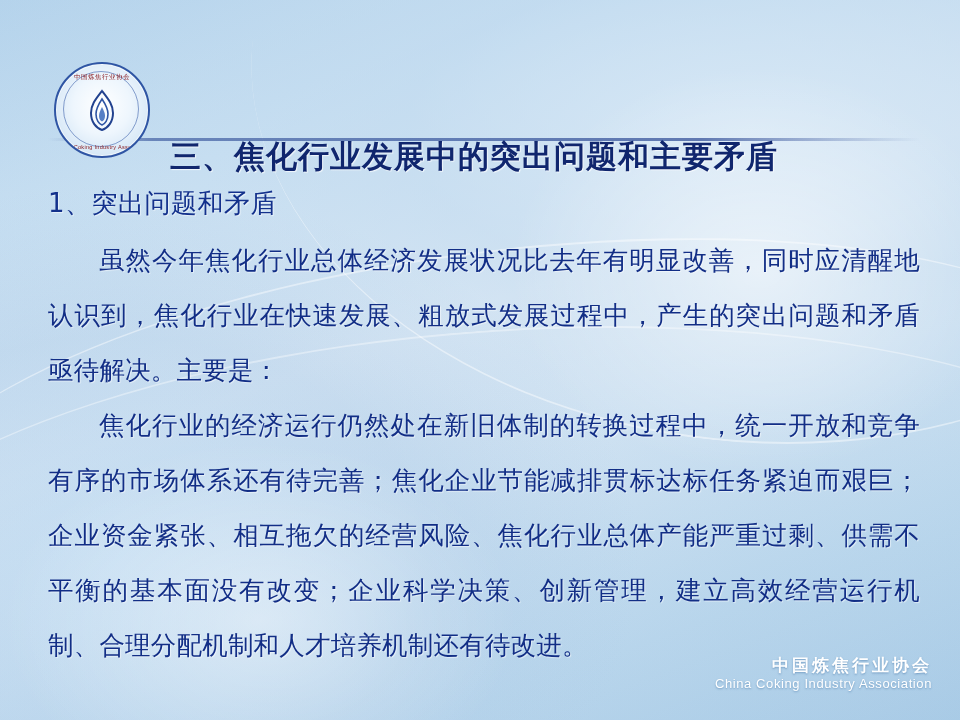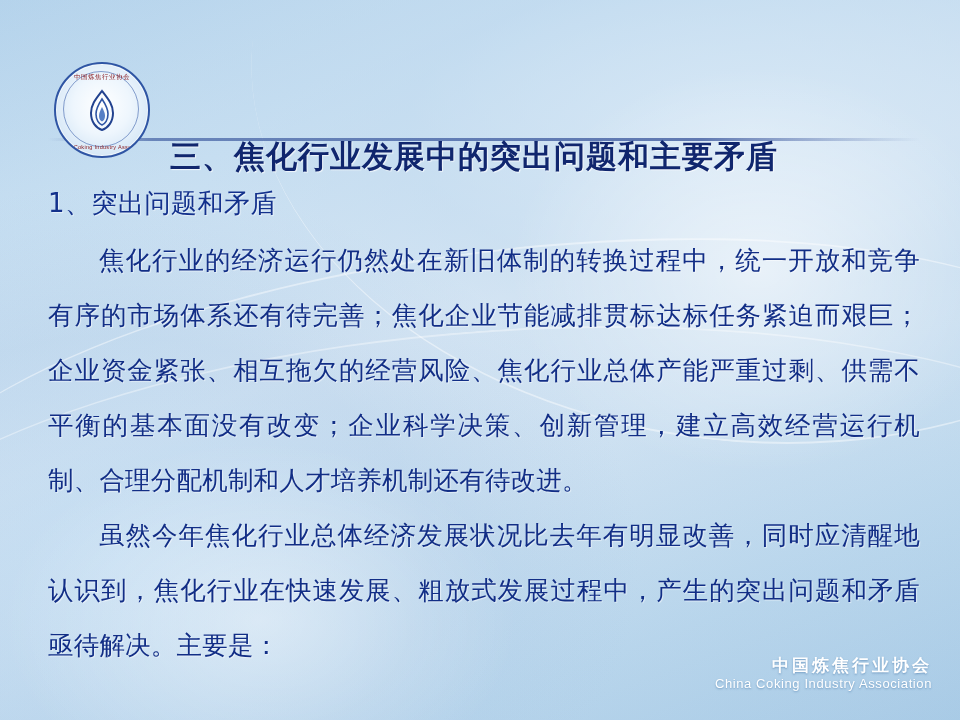--- a/index.html
+++ b/index.html
@@ -223,22 +223,22 @@
     <svg class="flame" viewBox="0 0 40 46">
       <path d="M20 3 C13 12, 9 17, 9 25 C9 34, 14 40, 20 42 C26 40, 31 34, 31 25 C31 17, 27 12, 20 3 Z" fill="none" stroke="#22428f" stroke-width="2"></path>
       <path d="M20 11 C16 17, 14 21, 14 26 C14 32, 17 36, 20 37 C23 36, 26 32, 26 26 C26 21, 24 17, 20 11 Z" fill="none" stroke="#2f55a4" stroke-width="1.6"></path>
       <path d="M20 19 C18 23, 17 25, 17 28 C17 31, 18.5 33, 20 33.5 C21.5 33, 23 31, 23 28 C23 25, 22 23, 20 19 Z" fill="#3a68bb" opacity="0.85"></path>
     </svg>
     <div class="en-arc">China Coking Industry Association</div>
   </div>
 
   <div class="body-area">
     <div class="heading">1、突出问题和矛盾</div>
+    <p class="para">虽然今年焦化行业总体经济发展状况比去年有明显改善，同时应清醒地认识到，焦化行业在快速发展、粗放式发展过程中，产生的突出问题和矛盾亟待解决。主要是：</p>
     <p class="para">焦化行业的经济运行仍然处在新旧体制的转换过程中，统一开放和竞争有序的市场体系还有待完善；焦化企业节能减排贯标达标任务紧迫而艰巨；企业资金紧张、相互拖欠的经营风险、焦化行业总体产能严重过剩、供需不平衡的基本面没有改变；企业科学决策、创新管理，建立高效经营运行机制、合理分配机制和人才培养机制还有待改进。</p>
-    <p class="para">虽然今年焦化行业总体经济发展状况比去年有明显改善，同时应清醒地认识到，焦化行业在快速发展、粗放式发展过程中，产生的突出问题和矛盾亟待解决。主要是：</p>
   </div>
 
   <div class="footer-mark">
     <div class="footer-cn">中国炼焦行业协会</div>
     <div class="footer-en">China Coking Industry Association</div>
   </div>
 
 </div>
 
 </body></html>

